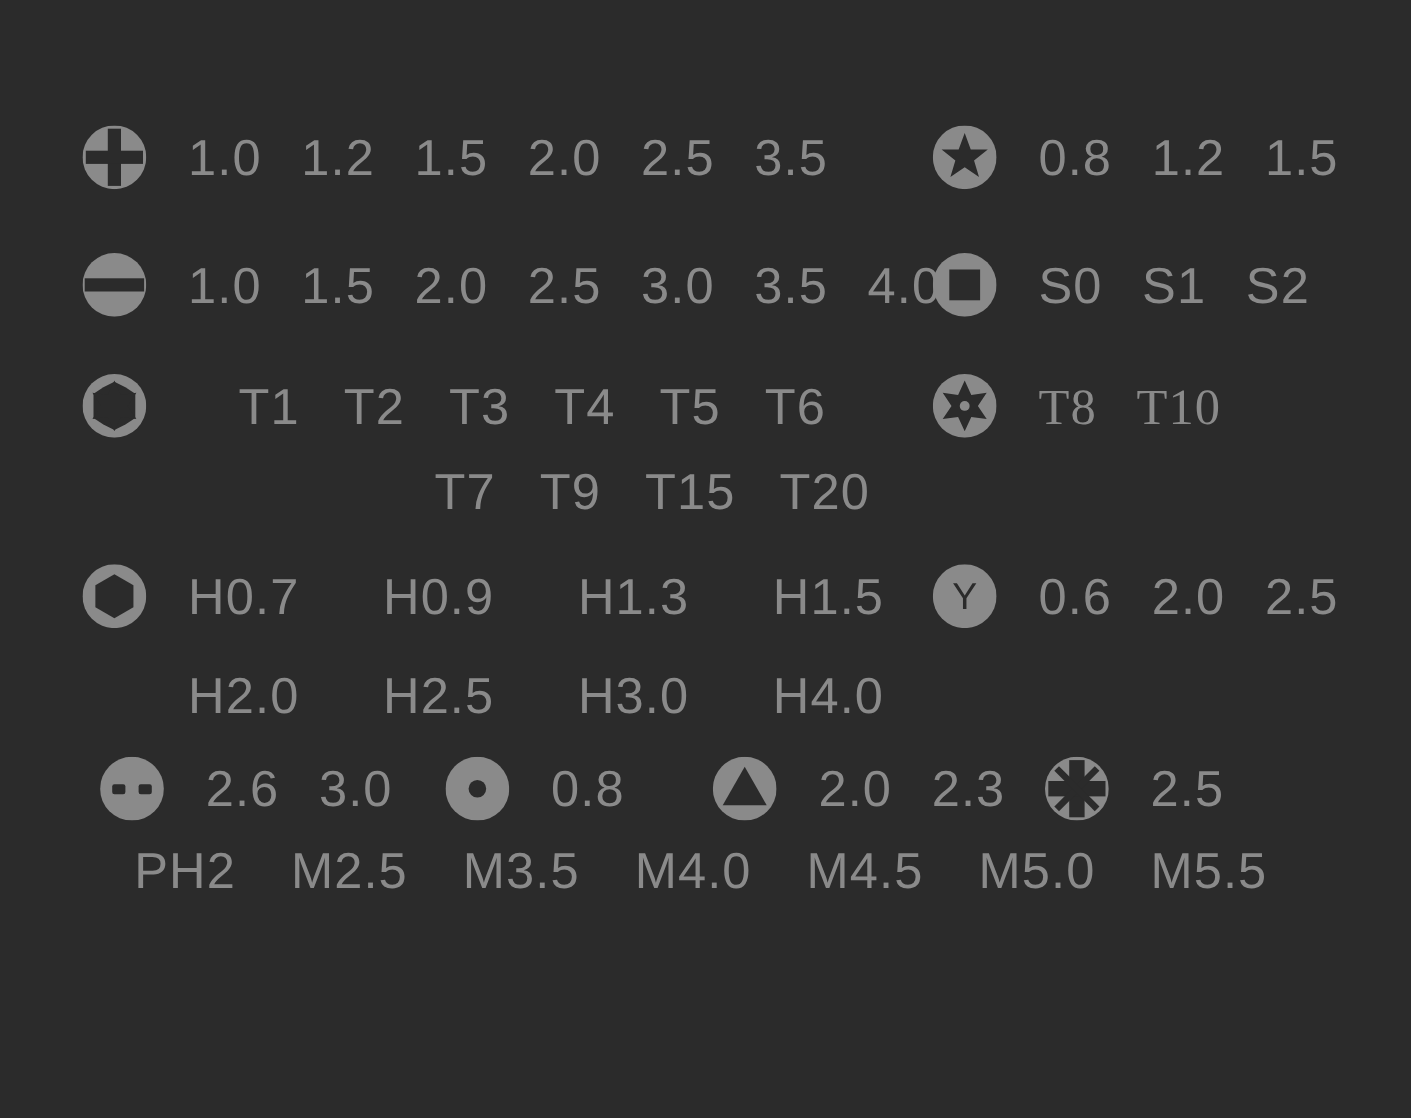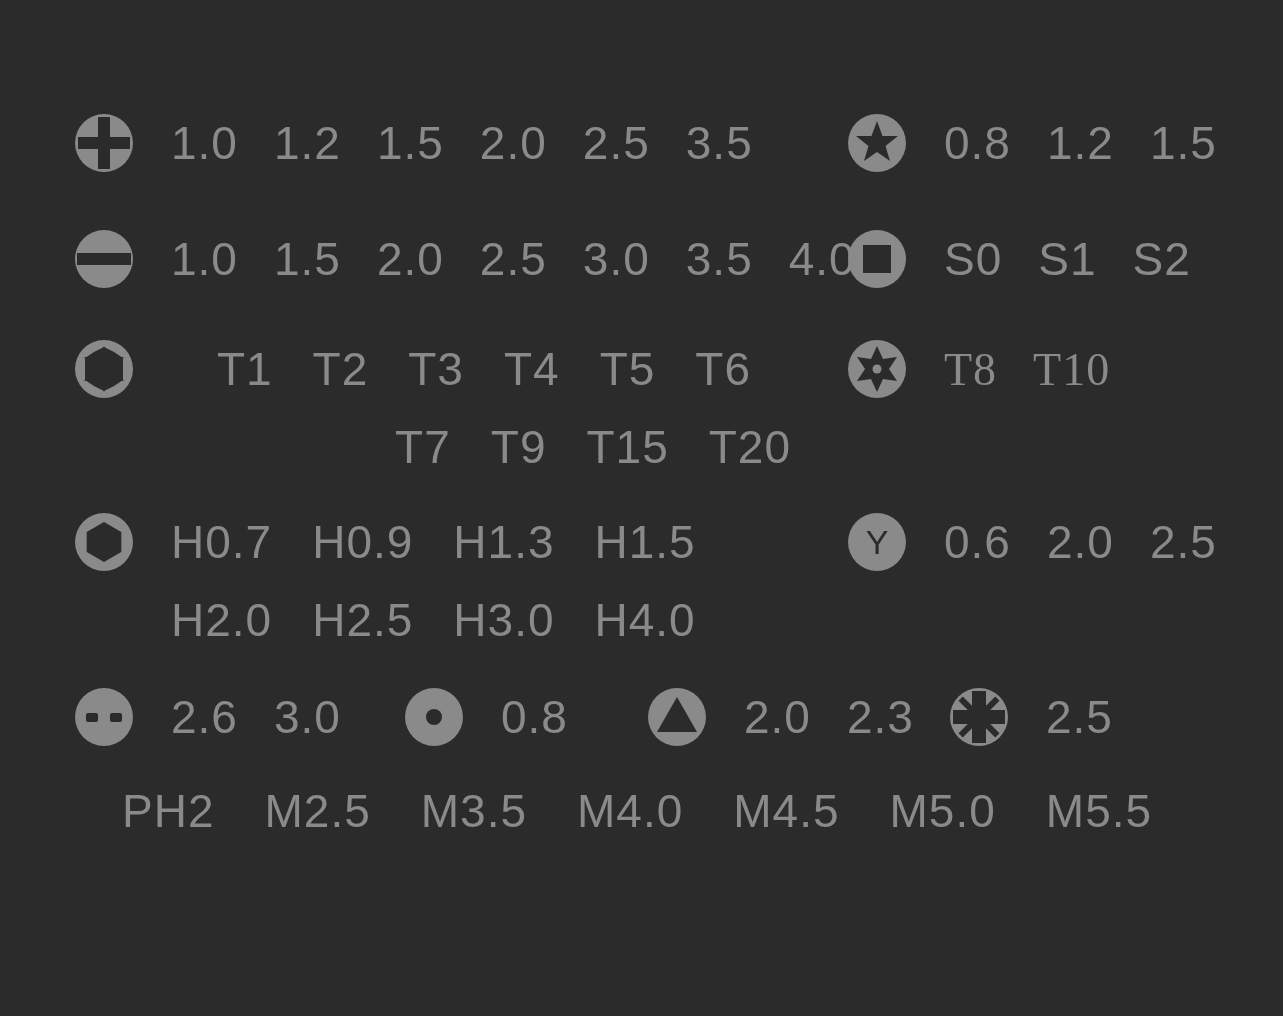--- a/index.html
+++ b/index.html
@@ -55,25 +55,25 @@
 
   
   .r-phillips     { left: 75px;  top: 114px; }
   .r-pentalobe    { left: 848px; top: 114px; }
   .r-slotted      { left: 75px;  top: 230px; }
   .r-square       { left: 848px; top: 230px; }
   .r-torx         { left: 75px;  top: 340px; }
   .r-torx-sec     { left: 848px; top: 340px; font-family: Liberation Serif, serif; }
   .r-hex          { left: 75px;  top: 513px; }
   .r-triwing      { left: 848px; top: 513px; }
-  .r-spanner      { left: 75px;  top: 688px; }
+  .r-spanner      { left: 91px;  top: 688px; }
   .r-dot          { left: 405px; top: 688px; }
   .r-triangle     { left: 648px; top: 688px; }
   .r-pozi         { left: 950px; top: 688px; }
-  .r-misc         { left: 122px; top: 784px; }
+  .r-misc         { left: 122px; top: 764px; }
 
   
   .r-torx .values .val,
   .r-hex .values .val {
     margin-right: 40px;
   }
   .r-phillips .values .val,
   .r-slotted .values .val,
   .r-pentalobe .values .val,
   .r-square .values .val,
@@ -82,21 +82,21 @@
   .r-spanner .values .val,
   .r-dot .values .val,
   .r-triangle .values .val,
   .r-pozi .values .val {
     margin-right: 36px;
   }
   .values .val:last-child { margin-right: 0; }
 
   
   .wrap-620 { width: 620px; row-gap: 24px; justify-content: flex-end; }
-  .wrap-700 { width: 700px; row-gap: 24px; }
+  .wrap-700 { width: 700px; row-gap: 24px; gap: 36px; }
   .r-torx, .r-hex { align-items: flex-start; }
   .r-torx .icon-holder, .r-hex .icon-holder { margin-top: 0px; }
   .r-torx .values, .r-hex .values { margin-top: 2px; }
 
   .r-torx .values .val { min-width: 48px; }
 
 </style>
 </head>
 <body>
 

